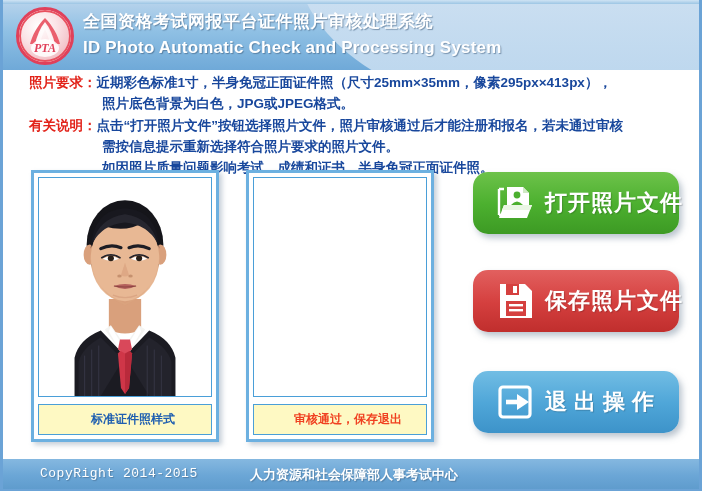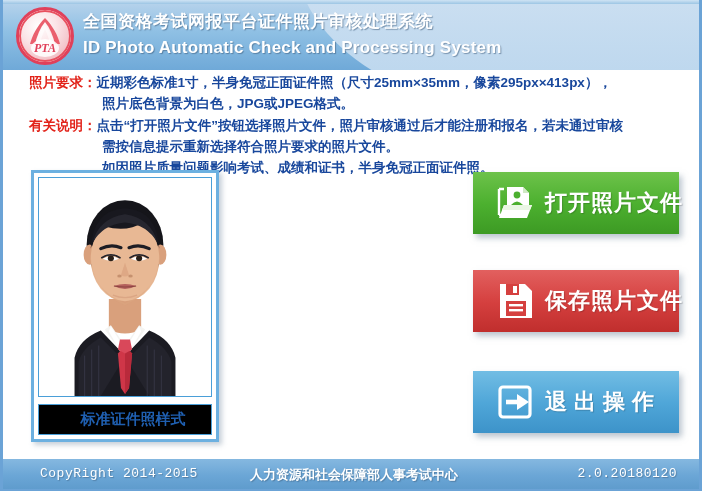--- a/index.html
+++ b/index.html
@@ -121,42 +121,42 @@
     border: 1px solid #4a9fd8;
     background: #ffffff;
     overflow: hidden;
   }
   .panel-caption {
     position: absolute;
     left: 4px; right: 4px; bottom: 4px;
     height: 31px;
     box-sizing: border-box;
     border: 1px solid #4a9fd8;
-    background: #000000;
+    background: #fef9c3;
     display: flex;
     align-items: center;
     justify-content: center;
-    font-size: 15px;
+    font-size: 12px;
     font-weight: bold;
     padding-left: 16px;
   }
   .cap-blue { color: #1f5fb0; }
   .cap-red  { color: #f04020; }
 
   
   .portrait { position: absolute; left: 0; top: 0; width: 100%; height: 100%; }
 
   
   .btn {
     position: absolute;
     left: 470px;
     width: 206px;
     height: 62px;
     border: none;
-    border-radius: 0;
+    border-radius: 15px;
     cursor: pointer;
     display: flex;
     align-items: center;
     padding: 0;
     box-shadow: 3px 4px 6px rgba(120,140,160,.5);
     font-family: "Liberation Sans", "DejaVu Sans", sans-serif;
   }
   .btn-open {
     top: 172px;
     background: linear-gradient(180deg, #6dc24a 0%, #4cb02f 52%, #3d9a24 100%);
@@ -313,20 +313,24 @@
 
         <path d="M79 107 Q90 103 101 107 Q90 113 79 107 Z" fill="#b4605c"></path>
         <path d="M79 107 Q90 109 101 107" stroke="#8d4542" stroke-width="1.1" fill="none"></path>
 
         <path d="M78 116 Q90 121 102 116" stroke="#d2997a" stroke-width="1.4" fill="none" opacity="0.6"></path>
       </svg>
     </div>
     <div class="panel-caption cap-blue">标准证件照样式</div>
   </div>
 
+  <div class="panel panel-right">
+    <div class="panel-inner"></div>
+    <div class="panel-caption cap-red">审核通过，保存退出</div>
+  </div>
 
   <button class="btn btn-open">
     <span class="btn-icon">
       <svg width="40" height="36" viewBox="0 0 40 36">
         <path d="M3 4 L3 30 M3 4 L8 4 M3 30 L8 30" stroke="#ffffff" stroke-width="2.4" fill="none"></path>
         <path d="M11 2 L27 2 L33 8 L33 22 L11 22 Z" fill="#ffffff"></path>
         <path d="M27 2 L27 8 L33 8 Z" fill="#cfe9c4"></path>
         <circle cx="21" cy="10" r="3.4" fill="#4cb02f"></circle>
         <path d="M15 20 Q21 13 27 20 Z" fill="#4cb02f"></path>
         <path d="M8 20 L36 20 L31 33 L3 33 Z" fill="#ffffff"></path>
@@ -357,16 +361,15 @@
         <path d="M9 19 L24 19" stroke="#ffffff" stroke-width="4.6" stroke-linecap="butt"></path>
         <path d="M20 11 L32 19 L20 27 Z" fill="#ffffff"></path>
       </svg>
     </span>
     <span class="btn-label">退出操作</span>
   </button>
 
   <div class="footer">
     <div class="footer-left">CopyRight  2014-2015</div>
     <div class="footer-center">人力资源和社会保障部人事考试中心</div>
-    <div class="footer-right">2.0.20180120</div>
   </div>
 
 </div>
 
 </body></html>

